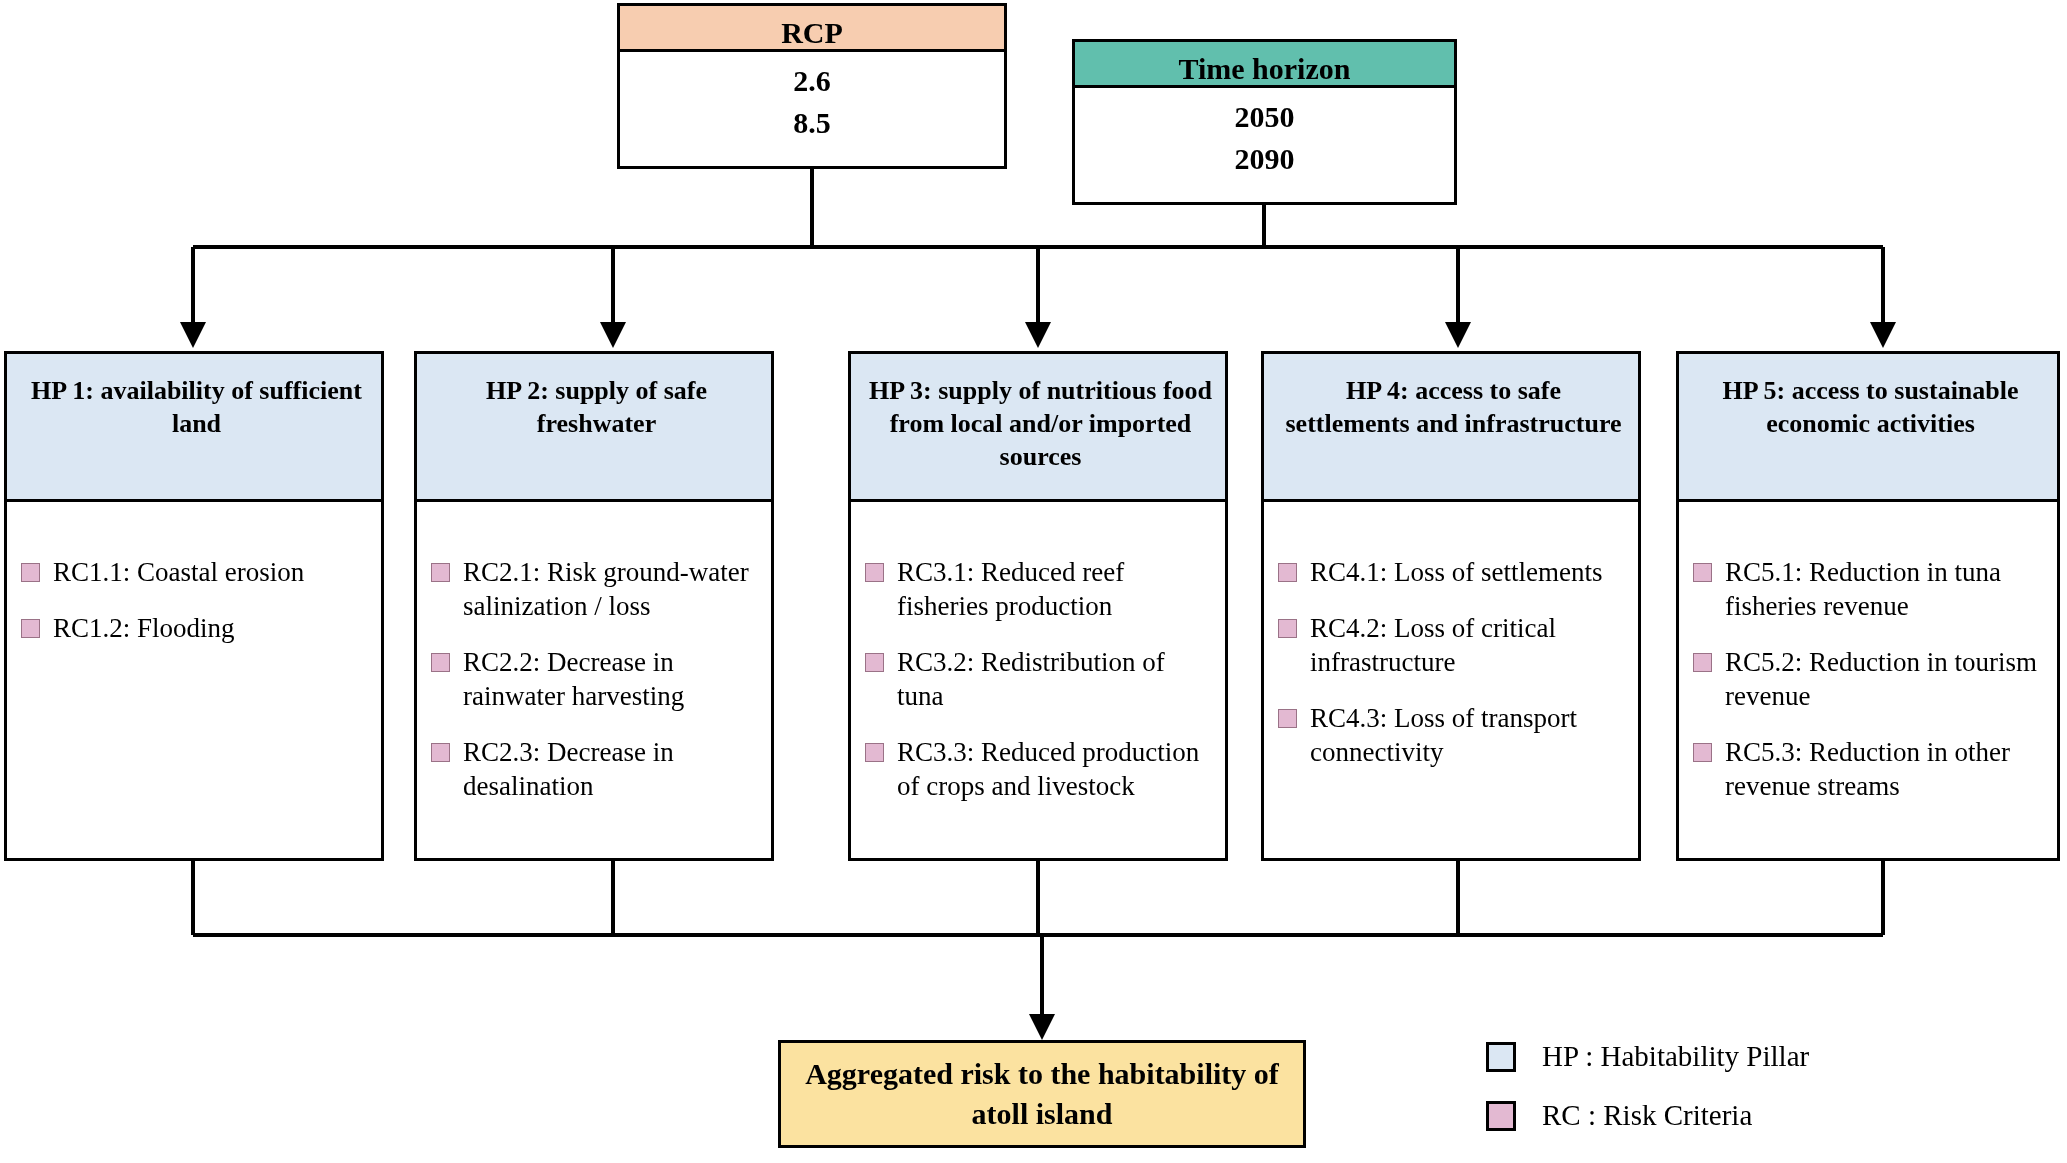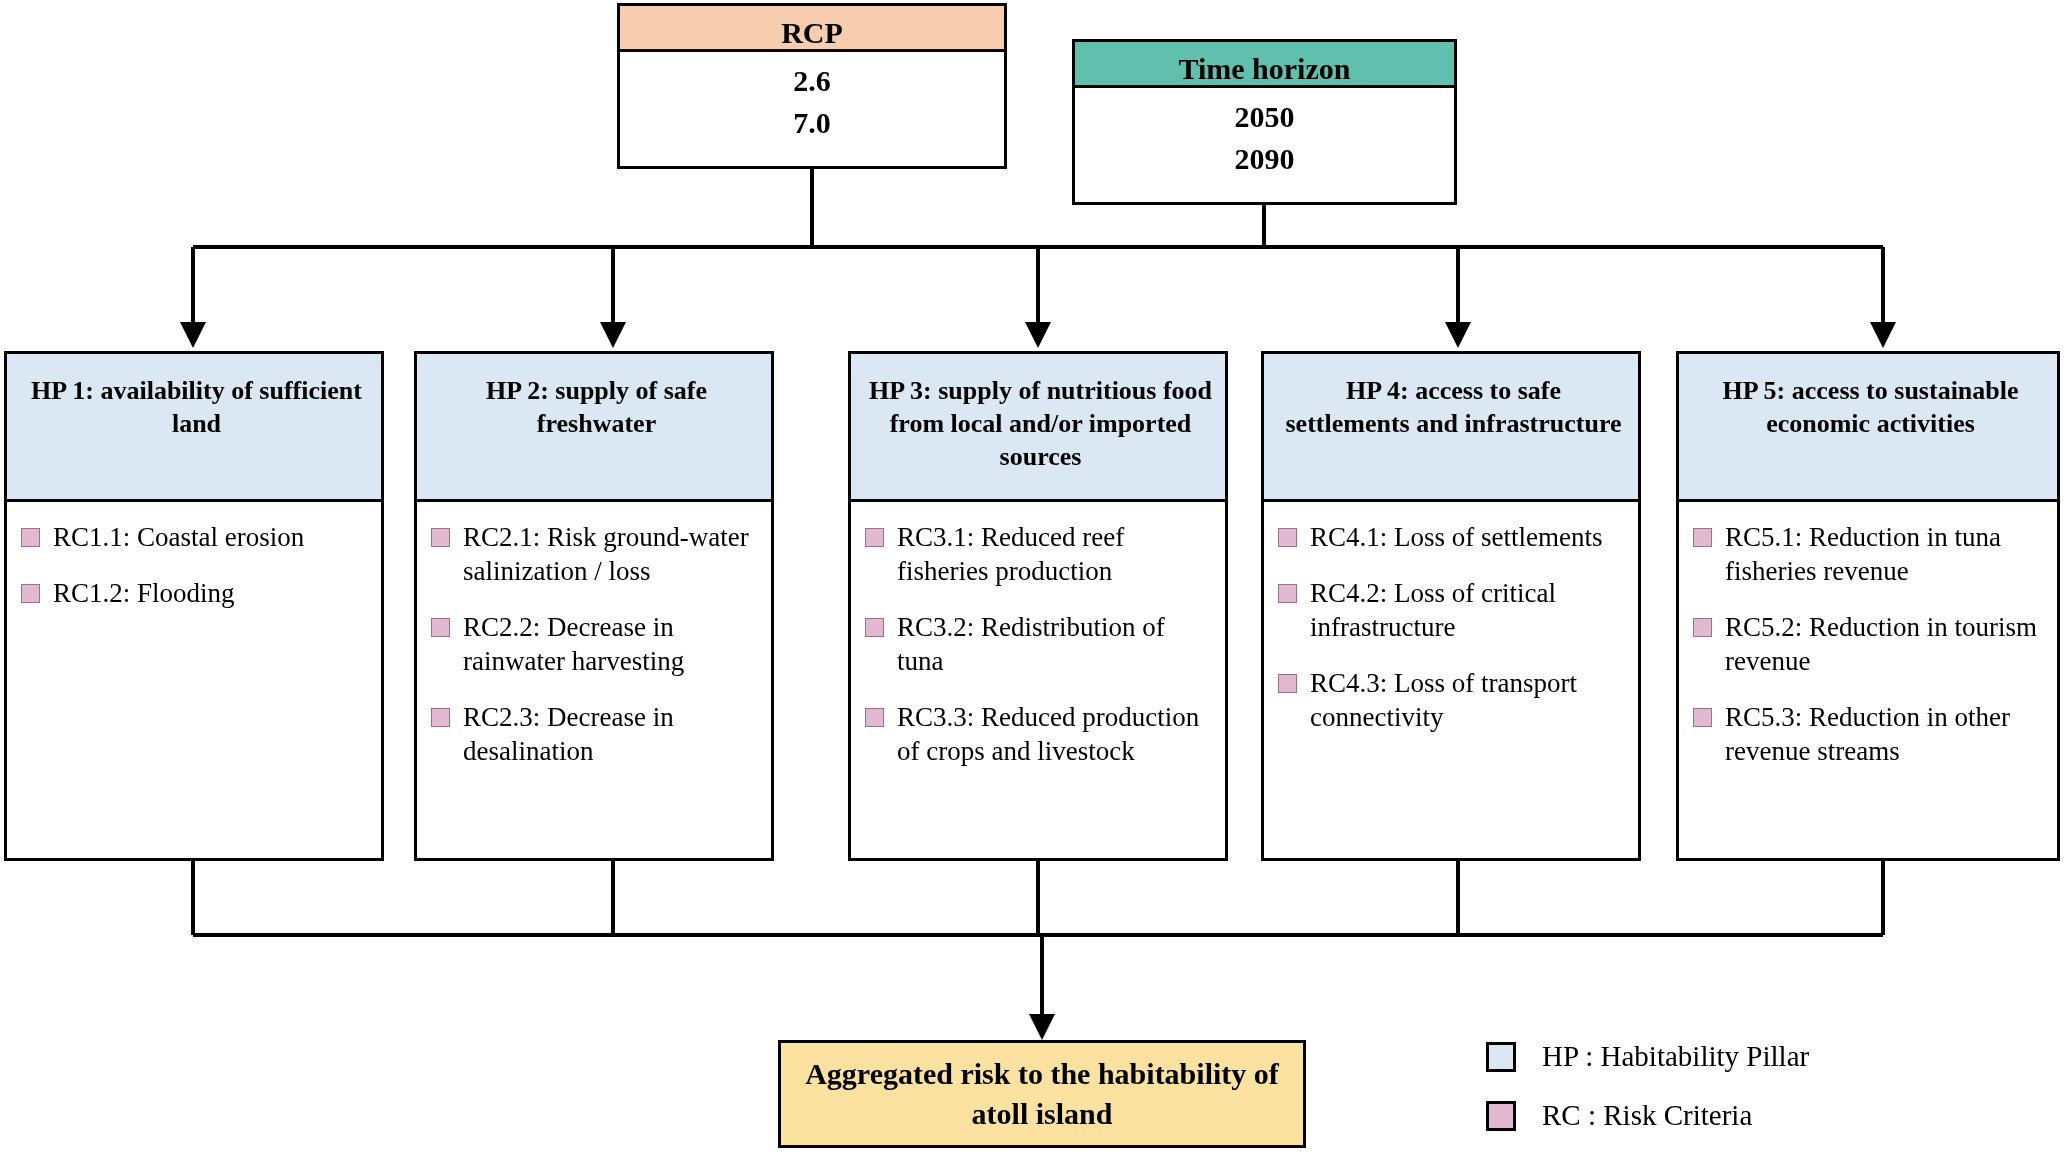--- a/index.html
+++ b/index.html
@@ -66,20 +66,21 @@
     box-sizing: border-box;
     font-weight: bold;
     font-size: 26px;
     line-height: 33px;
     text-align: center;
     padding: 20px 12px 0 17px;
     height: 148px;
   }
   .hp-body {
     padding: 18px 14px 0 14px;
+    margin-top: 35px;
   }
   .rc-item {
     display: flex;
     align-items: flex-start;
     margin-bottom: 22px;
   }
   .rc-bullet {
     width: 19px;
     height: 19px;
     background: #e3b9d2;
@@ -190,21 +191,21 @@
       <polygon points="1883,348 1870,322 1896,322"></polygon>
 
       <polygon points="1042,1040 1029,1014 1055,1014"></polygon>
     </g>
   </svg>
 
   <div class="top-box" id="rcp-box">
     <div class="head">RCP</div>
     <div class="body">
       <div>2.6</div>
-      <div>7.0</div>
+      <div>8.5</div>
     </div>
   </div>
 
   <div class="top-box" id="time-box">
     <div class="head">Time horizon</div>
     <div class="body">
       <div>2050</div>
       <div>2090</div>
     </div>
   </div>

